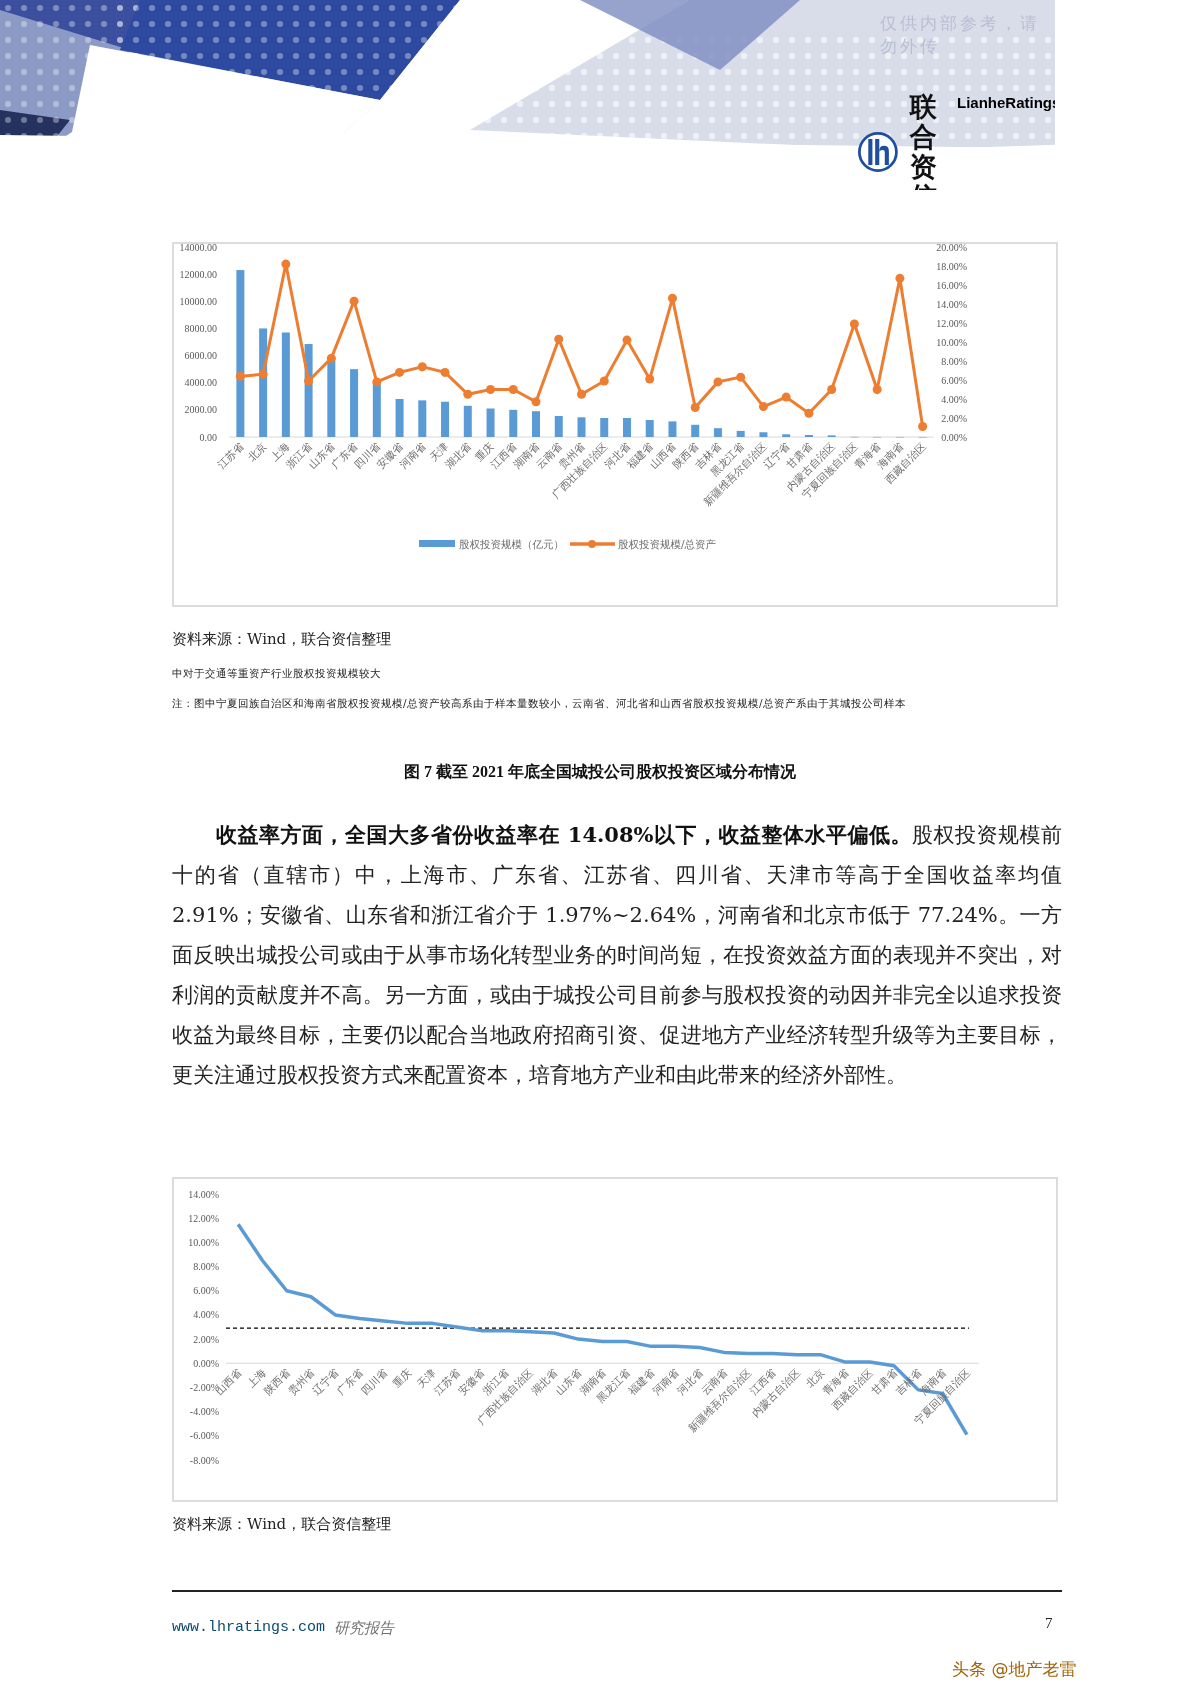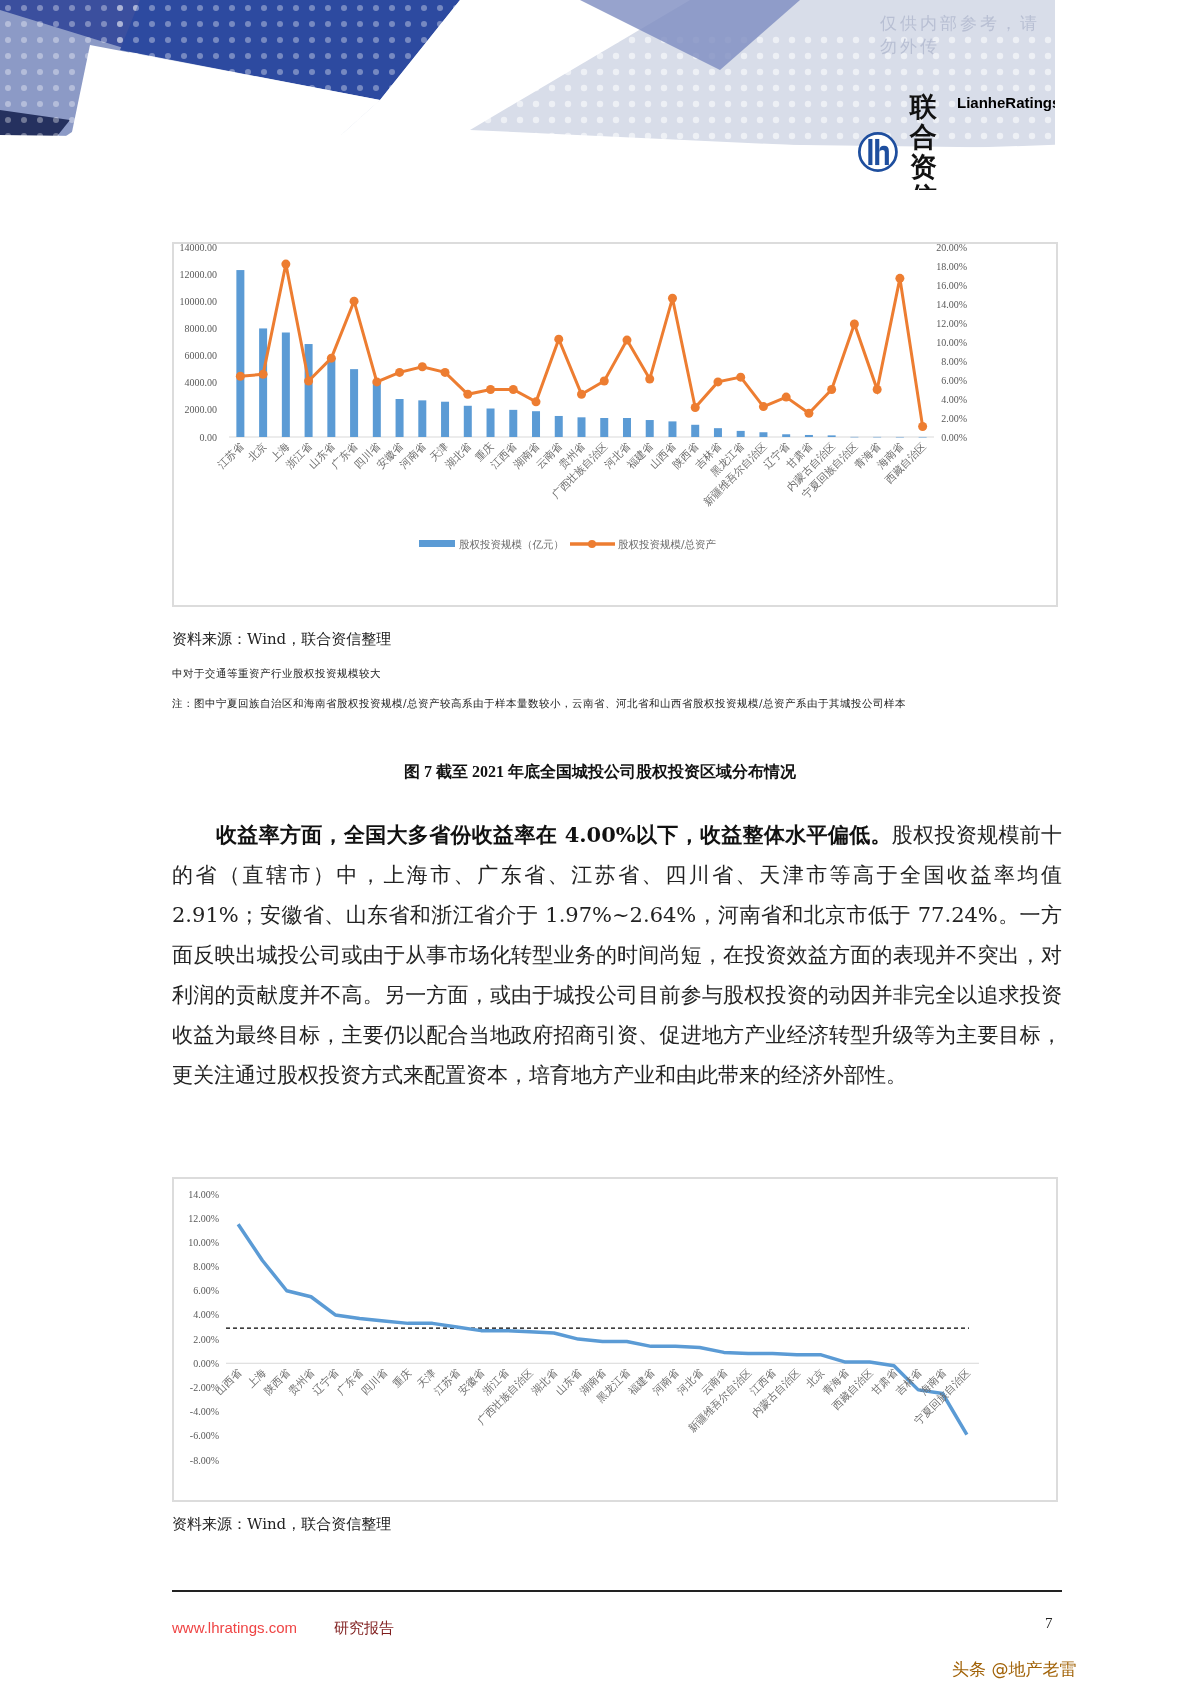--- a/index.html
+++ b/index.html
@@ -22,22 +22,22 @@
 
   .source { position: absolute; font-size: 15px; color: #222; }
   .note { position: absolute; left: 172px; width: 890px; font-size: 10.5px; color: #222; line-height: 30px; letter-spacing: 0.5px; }
 
   .fig-title { position: absolute; left: 0; width: 1200px; top: 762px; text-align: center; font-family: "Liberation Serif", serif; font-weight: bold; font-size: 16px; color: #111; }
 
   .body-text { position: absolute; left: 172px; top: 815px; width: 890px; font-size: 21px; line-height: 40px; color: #222; text-align: justify; text-indent: 44px; font-family: "DejaVu Serif", serif; }
   .body-text b { font-weight: bold; color: #111; }
 
   .footer-rule { position: absolute; left: 172px; top: 1590px; width: 890px; height: 2px; background: #222; }
-  .footer-url { position: absolute; left: 172px; top: 1619px; font-size: 15px; font-family: Liberation Sans, sans-serif; color: #ef4444; }
-  .footer-label { position: absolute; left: 334px; top: 1619px; font-size: 15px; color: #7f1d1d; }
+  .footer-url { position: absolute; left: 172px; top: 1619px; font-size: 15px; font-family: Liberation Mono, monospace; color: #0c4a6e; }
+  .footer-label { position: absolute; left: 334px; top: 1619px; font-size: 15px; color: #737373; font-style: italic; }
   .page-num { position: absolute; left: 1045px; top: 1615px; font-size: 15px; font-family: "Liberation Serif", serif; color: #222; }
   .toutiao { position: absolute; left: 952px; top: 1658px; font-family: "DejaVu Sans", sans-serif; font-size: 17px; color: #a16207; text-shadow: 0 0 3px #fff, 0 0 2px #fff; }
 </style>
 </head>
 <body>
 
 <div class="header-banner">
   <svg width="1200" height="190">
     <defs>
       <pattern id="dots" width="16" height="16" patternUnits="userSpaceOnUse">
@@ -205,21 +205,21 @@
 
 <div class="source" style="left:172px; top:630px;">资料来源：Wind，联合资信整理</div>
 <div class="note" style="top:658px;">
   <div>中对于交通等重资产行业股权投资规模较大</div>
   <div>注：图中宁夏回族自治区和海南省股权投资规模/总资产较高系由于样本量数较小，云南省、河北省和山西省股权投资规模/总资产系由于其城投公司样本</div>
 </div>
 
 <div class="fig-title">图 7  截至 2021 年底全国城投公司股权投资区域分布情况</div>
 
 <div class="body-text">
-  <b>收益率方面，全国大多省份收益率在 4.00%以下，收益整体水平偏低。</b><span>股权投资规模前十的省（直辖市）中，上海市、广东省、江苏省、四川省、天津市等高于全国收益率均值 2.91%；安徽省、山东省和浙江省介于 1.97%~2.64%，河南省和北京市低于 77.24%。一方面反映出城投公司或由于从事市场化转型业务的时间尚短，在投资效益方面的表现并不突出，对利润的贡献度并不高。另一方面，或由于城投公司目前参与股权投资的动因并非完全以追求投资收益为最终目标，主要仍以配合当地政府招商引资、促进地方产业经济转型升级等为主要目标，更关注通过股权投资方式来配置资本，培育地方产业和由此带来的经济外部性。</span>
+  <b>收益率方面，全国大多省份收益率在 14.08%以下，收益整体水平偏低。</b><span>股权投资规模前十的省（直辖市）中，上海市、广东省、江苏省、四川省、天津市等高于全国收益率均值 2.91%；安徽省、山东省和浙江省介于 1.97%~2.64%，河南省和北京市低于 77.24%。一方面反映出城投公司或由于从事市场化转型业务的时间尚短，在投资效益方面的表现并不突出，对利润的贡献度并不高。另一方面，或由于城投公司目前参与股权投资的动因并非完全以追求投资收益为最终目标，主要仍以配合当地政府招商引资、促进地方产业经济转型升级等为主要目标，更关注通过股权投资方式来配置资本，培育地方产业和由此带来的经济外部性。</span>
 </div>
 
 <div class="chart-box" style="left:172px; top:1177px; width:886px; height:325px;">
   <svg id="chart2" width="886" height="325">
       <text x="45" y="284.5" text-anchor="end" class="axis-text">-8.00%</text>
       <text x="45" y="260.3181818181818" text-anchor="end" class="axis-text">-6.00%</text>
       <text x="45" y="236.13636363636363" text-anchor="end" class="axis-text">-4.00%</text>
       <text x="45" y="211.95454545454544" text-anchor="end" class="axis-text">-2.00%</text>
       <text x="45" y="187.77272727272725" text-anchor="end" class="axis-text">0.00%</text>
       <text x="45" y="163.5909090909091" text-anchor="end" class="axis-text">2.00%</text>

